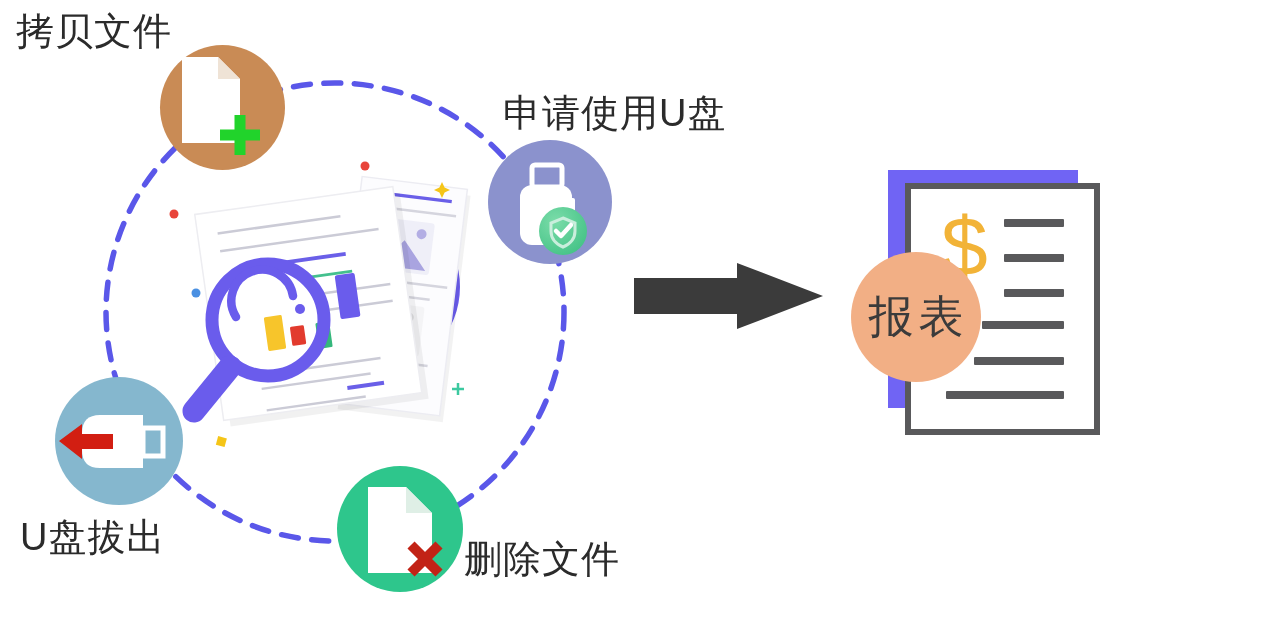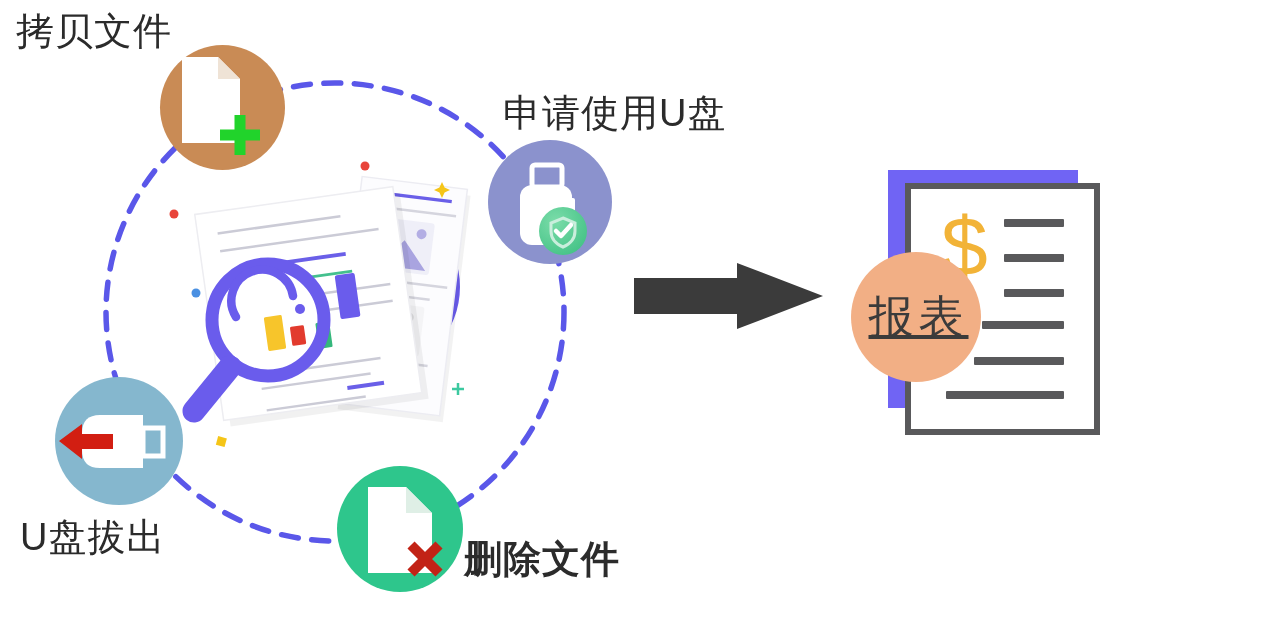--- a/index.html
+++ b/index.html
@@ -15,21 +15,21 @@
     letter-spacing:1px;
   }
   
   .node-copy   {left:160px;top:45px;width:125px;height:125px;background:#C98B55;}
   .node-apply  {left:488px;top:140px;width:124px;height:124px;background:#8B92CD;}
   .node-eject  {left:55px;top:377px;width:128px;height:128px;background:#85B7CE;}
   .node-delete {left:337px;top:466px;width:126px;height:126px;background:#2EC68C;}
   .label-copy  {left:16px;top:10px;}
   .label-apply {left:503px;top:92px;}
   .label-eject {left:20px;top:502px;margin-top:14px;}
-  .label-delete{left:464px;top:538px;font-weight:bold;}
+  .label-delete{left:464px;top:538px;}
   
   .big-arrow{left:634px;top:262px;width:192px;height:70px;}
   
   .report-back{left:888px;top:170px;width:190px;height:238px;background:#7064F4;}
   .report-doc{
     left:905px;top:183px;width:183px;height:240px;background:#ffffff;
     border:6px solid #59595B;
   }
   .dollar{
     position:absolute;left:941px;top:204px;font-size:84px;line-height:1;
@@ -40,21 +40,21 @@
   .rl2{left:1004px;top:254px;width:60px;}
   .rl3{left:1004px;top:289px;width:60px;}
   .rl4{left:982px; top:321px;width:82px;}
   .rl5{left:974px; top:357px;width:90px;}
   .rl6{left:946px; top:391px;width:118px;}
   .report-badge{
     left:851px;top:252px;width:130px;height:130px;background:#F2AF85;border-radius:50%;
     display:flex;align-items:center;justify-content:center;
   }
   .report-badge span{
-    font-size:45px;color:#3b3b3b;letter-spacing:5px;margin-left:5px;text-decoration:underline;
+    font-size:45px;color:#3b3b3b;letter-spacing:5px;margin-left:5px;
   }
 </style>
 </head>
 <body>
 
 <div class="canvas">
 
   <svg class="abs" style="left:0;top:0" width="640" height="636" viewBox="0 0 640 636">
 
     <circle cx="335" cy="312" r="229" fill="none" stroke="#5A57E9" stroke-width="5.5" stroke-dasharray="17 13.5" stroke-linecap="round"></circle>

